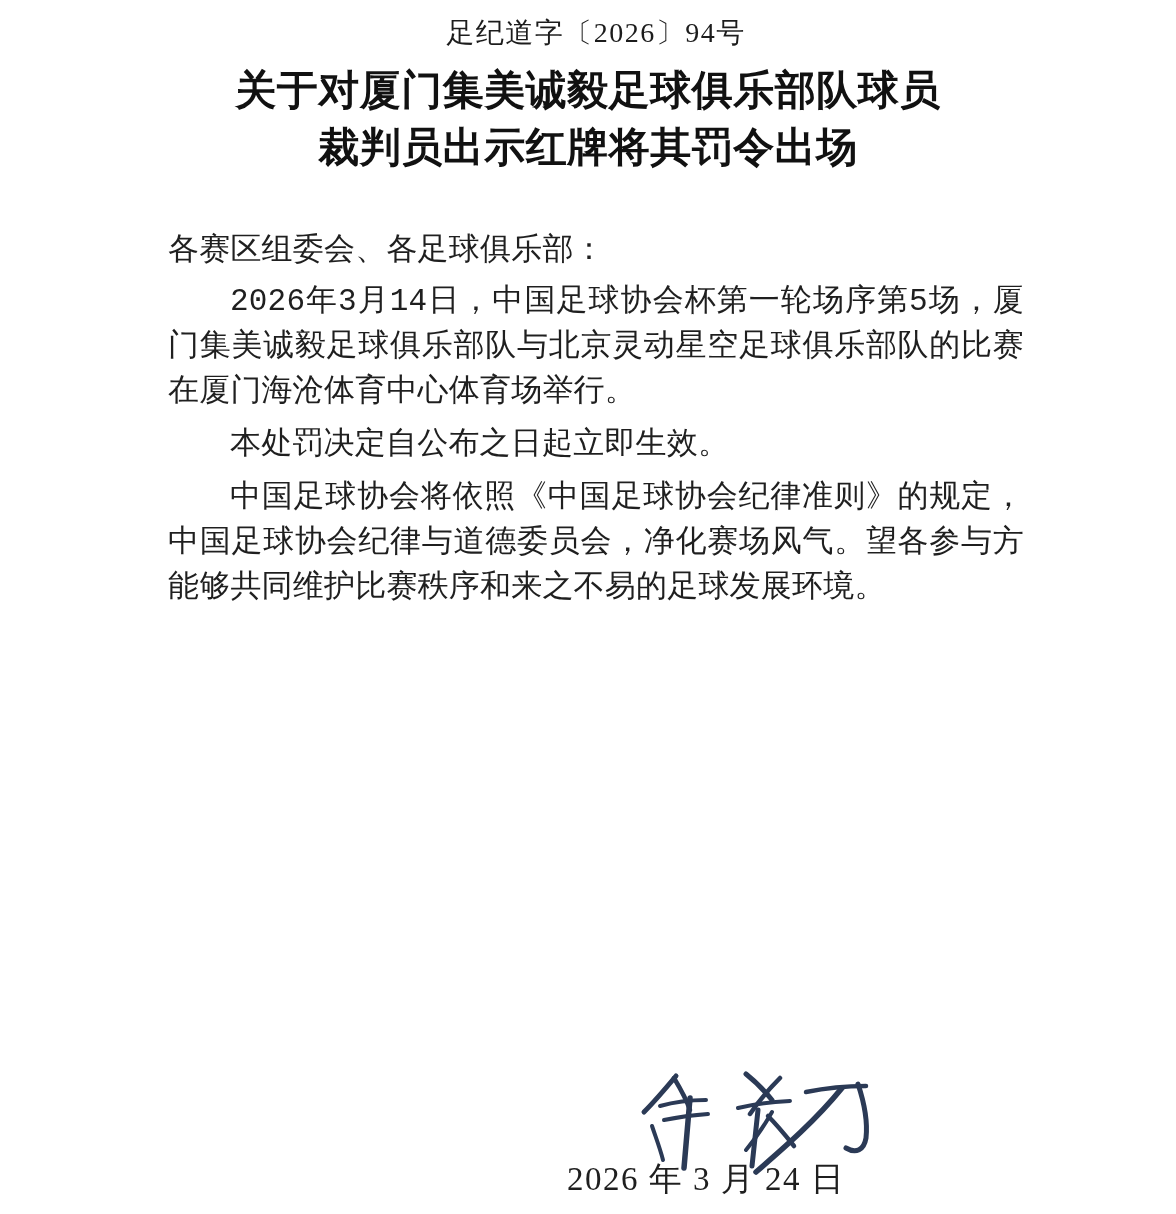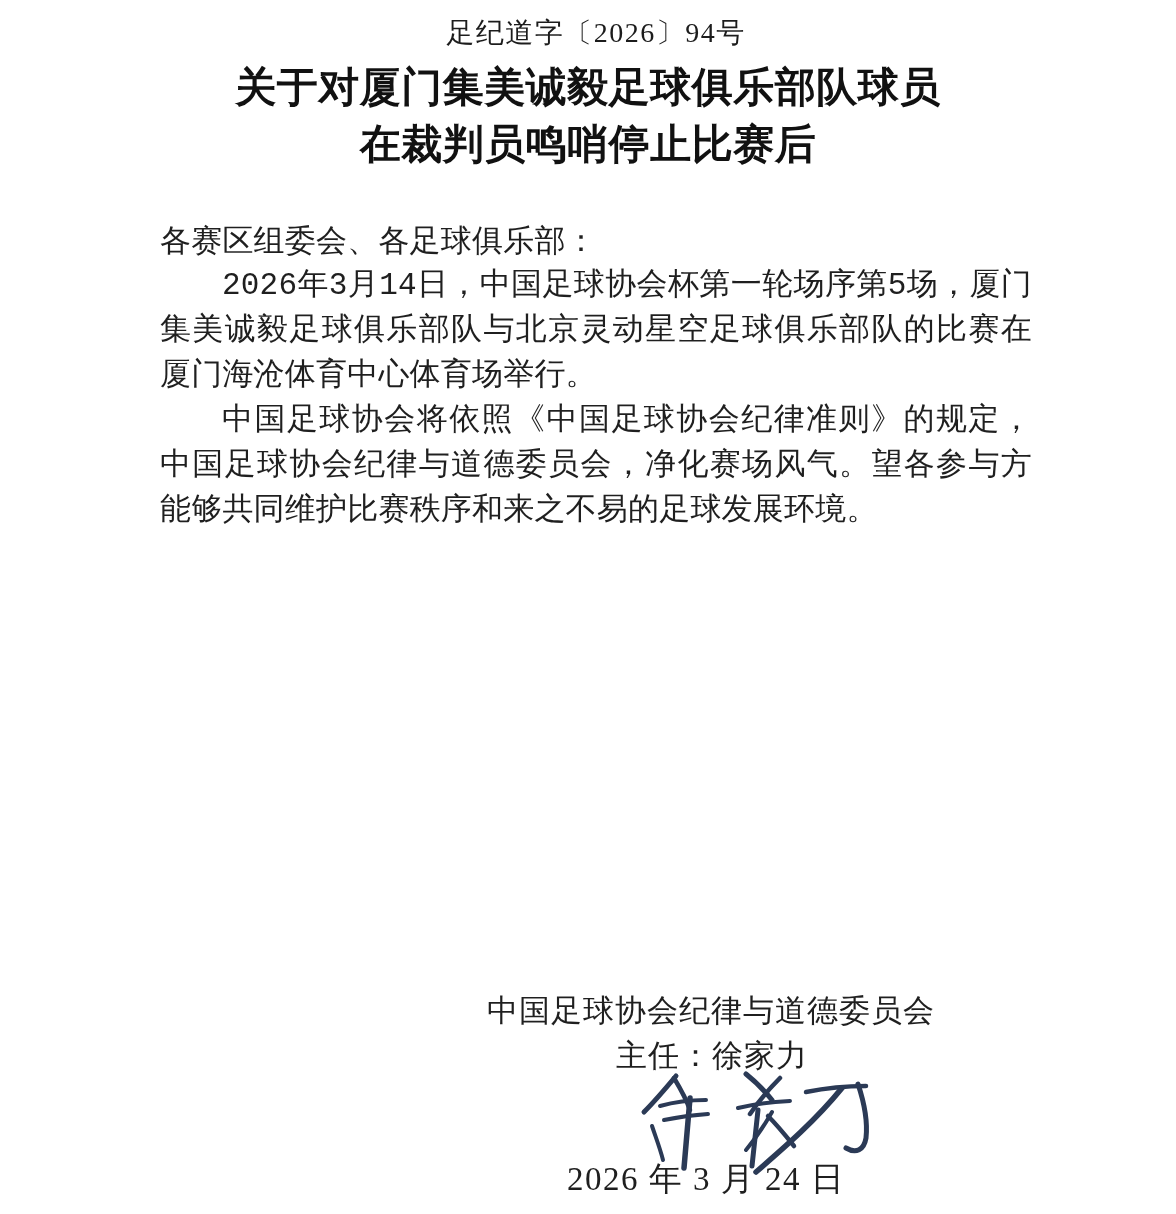--- a/index.html
+++ b/index.html
@@ -41,35 +41,35 @@
     top: 62px;
     left: 98px;
     width: 980px;
     text-align: center;
     font-weight: bold;
     font-size: 41px;
     line-height: 57px;
     letter-spacing: 0.5px;
     color: #111111;
   }
-  .doc-title .tline { display: block; white-space: nowrap; font-family: Liberation Mono, monospace; }
+  .doc-title .tline { display: block; white-space: nowrap; }
 
   
   .body-block {
     position: absolute;
     top: 218px;
     left: 160px;
     width: 872px;
     font-size: 31px;
     line-height: 45px;
     letter-spacing: 0.2px;
     color: #1f1f1f;
   }
   .para {
-    margin: 0;
+    margin: 8px;
     text-align: justify;
     text-align-last: left;
     text-justify: inter-character;
   }
   .para.indent { text-indent: 62px; font-family: Liberation Mono, monospace; }
 
   
   .sign-block {
     position: absolute;
     top: 988px;
@@ -116,33 +116,30 @@
 </style>
 </head>
 <body>
 
 <div id="page">
 
   <div class="doc-number">足纪道字〔2026〕94号</div>
 
   <div class="doc-title">
     <span class="tline">关于对厦门集美诚毅足球俱乐部队球员</span>
-    <span class="tline">在裁判员鸣哨停止比赛后</span>
+    <span class="tline">裁判员出示红牌将其罚令出场</span>
   </div>
 
   <div class="body-block">
     <p class="para">各赛区组委会、各足球俱乐部：</p>
     <p class="para indent">2026年3月14日，中国足球协会杯第一轮场序第5场，厦门集美诚毅足球俱乐部队与北京灵动星空足球俱乐部队的比赛在厦门海沧体育中心体育场举行。</p>
+    <p class="para indent">本处罚决定自公布之日起立即生效。</p>
     <p class="para indent">中国足球协会将依照《中国足球协会纪律准则》的规定，中国足球协会纪律与道德委员会，净化赛场风气。望各参与方能够共同维护比赛秩序和来之不易的足球发展环境。</p>
   </div>
 
-  <div class="sign-block">
-    <div class="sign-line">中国足球协会纪律与道德委员会</div>
-    <div class="sign-line chair">主任：徐家力</div>
-  </div>
 
   <div class="signature">
     <svg viewBox="0 0 290 110" xmlns="http://www.w3.org/2000/svg" fill="none" stroke="#2b3a56" stroke-linecap="round" stroke-linejoin="round">
 
       <path d="M46 8 C36 20 26 32 14 44" stroke-width="5"></path>
       <path d="M44 10 C50 20 56 30 60 42" stroke-width="4.5"></path>
       <path d="M30 38 C44 34 60 32 76 32" stroke-width="4"></path>
       <path d="M34 52 C48 49 62 47 78 46" stroke-width="4"></path>
       <path d="M60 30 C58 52 56 76 54 100" stroke-width="5.5"></path>
       <path d="M22 58 C26 70 30 80 33 92" stroke-width="4"></path>

